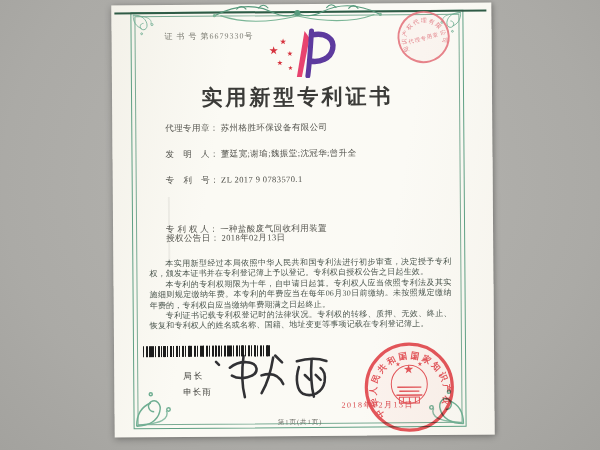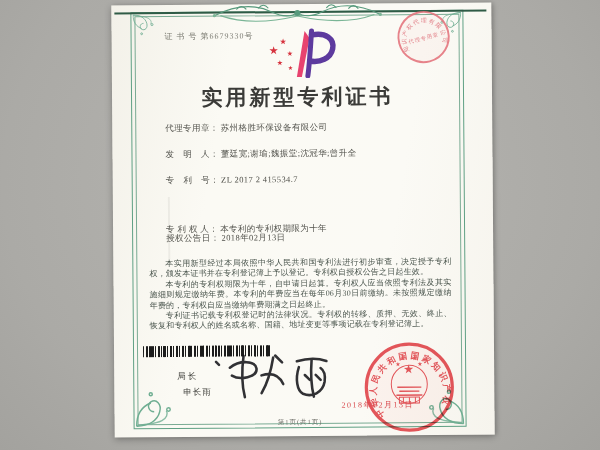--- a/index.html
+++ b/index.html
@@ -35,21 +35,21 @@
   .row{position:absolute;left:53px;white-space:nowrap;font-size:8.5px;color:#50504a;letter-spacing:.4px;}
   .row .lbl{margin-right:2px;}
   .body-text{position:absolute;left:36px;width:302px;top:254px;
     font-size:8px;line-height:10.4px;color:#4a554d;text-align:justify;letter-spacing:.2px;}
   .body-text p{margin:0;text-indent:2em;}
   .barcode{position:absolute;left:29px;top:341px;width:128px;height:11px;
     background:
       repeating-linear-gradient(90deg,#1c1c1c 0 1px,transparent 1px 3px,#1c1c1c 3px 5px,transparent 5px 6px),
       repeating-linear-gradient(90deg,transparent 0 7px,#1c1c1c 7px 9px,transparent 9px 13px);
   }
-  .director-title{position:absolute;left:63px;top:366px;font-size:8.5px;color:#3d3d38;letter-spacing:2px;}
+  .director-title{position:absolute;left:69px;top:366px;font-size:8.5px;color:#3d3d38;letter-spacing:2px;}
   .director-name{position:absolute;left:69px;top:382px;font-size:8.5px;color:#3d3d38;letter-spacing:1px;}
   .signature{position:absolute;left:96px;top:347px;width:138px;height:52px;}
   .seal{position:absolute;left:248px;top:337px;width:94px;height:94px;opacity:.92;mix-blend-mode:multiply;}
   .seal-date{position:absolute;left:227px;top:396px;font-size:8px;color:#d84a4e;letter-spacing:1.5px;z-index:5;}
   .page-footer{position:absolute;left:19px;right:28px;top:414px;text-align:center;
     font-size:6.5px;color:#6a6a64;letter-spacing:1px;}
   .artifact{position:absolute;left:55px;top:192px;width:2px;height:62px;background:rgba(0,0,0,.05);}
   svg text{font-family:"DejaVu Sans",sans-serif;}
 </style>
 </head>
@@ -142,24 +142,24 @@
 
     <div class="title">实用新型专利证书</div>
 
     <div class="row" style="top:118px">
       <span class="lbl">代理专用章：</span><span>苏州格胜环保设备有限公司</span>
     </div>
     <div class="row" style="top:144px">
       <span class="lbl">发　明　人：</span><span>董廷宽;谢瑜;魏振堂;沈冠华;曾升全</span>
     </div>
     <div class="row" style="top:170px">
-      <span class="lbl">专　利　号：</span><span>ZL 2017 2 415534.7</span>
+      <span class="lbl">专　利　号：</span><span>ZL 2017 9 0783570.1</span>
     </div>
     <div class="row" style="top:219px">
-      <span class="lbl">专 利 权 人：</span><span>本专利的专利权期限为十年</span>
+      <span class="lbl">专 利 权 人：</span><span>一种盐酸废气回收利用装置</span>
     </div>
     <div class="row" style="top:228px">
       <span class="lbl">授权公告日：</span><span>2018年02月13日</span>
     </div>
 
     <div class="body-text">
       <p>本实用新型经过本局依照中华人民共和国专利法进行初步审查，决定授予专利权，颁发本证书并在专利登记簿上予以登记。专利权自授权公告之日起生效。</p>
       <p>本专利的专利权期限为十年，自申请日起算。专利权人应当依照专利法及其实施细则规定缴纳年费。本专利的年费应当在每年06月30日前缴纳。未按照规定缴纳年费的，专利权自应当缴纳年费期满之日起终止。</p>
       <p>专利证书记载专利权登记时的法律状况。专利权的转移、质押、无效、终止、恢复和专利权人的姓名或名称、国籍、地址变更等事项记载在专利登记簿上。</p>
     </div>

